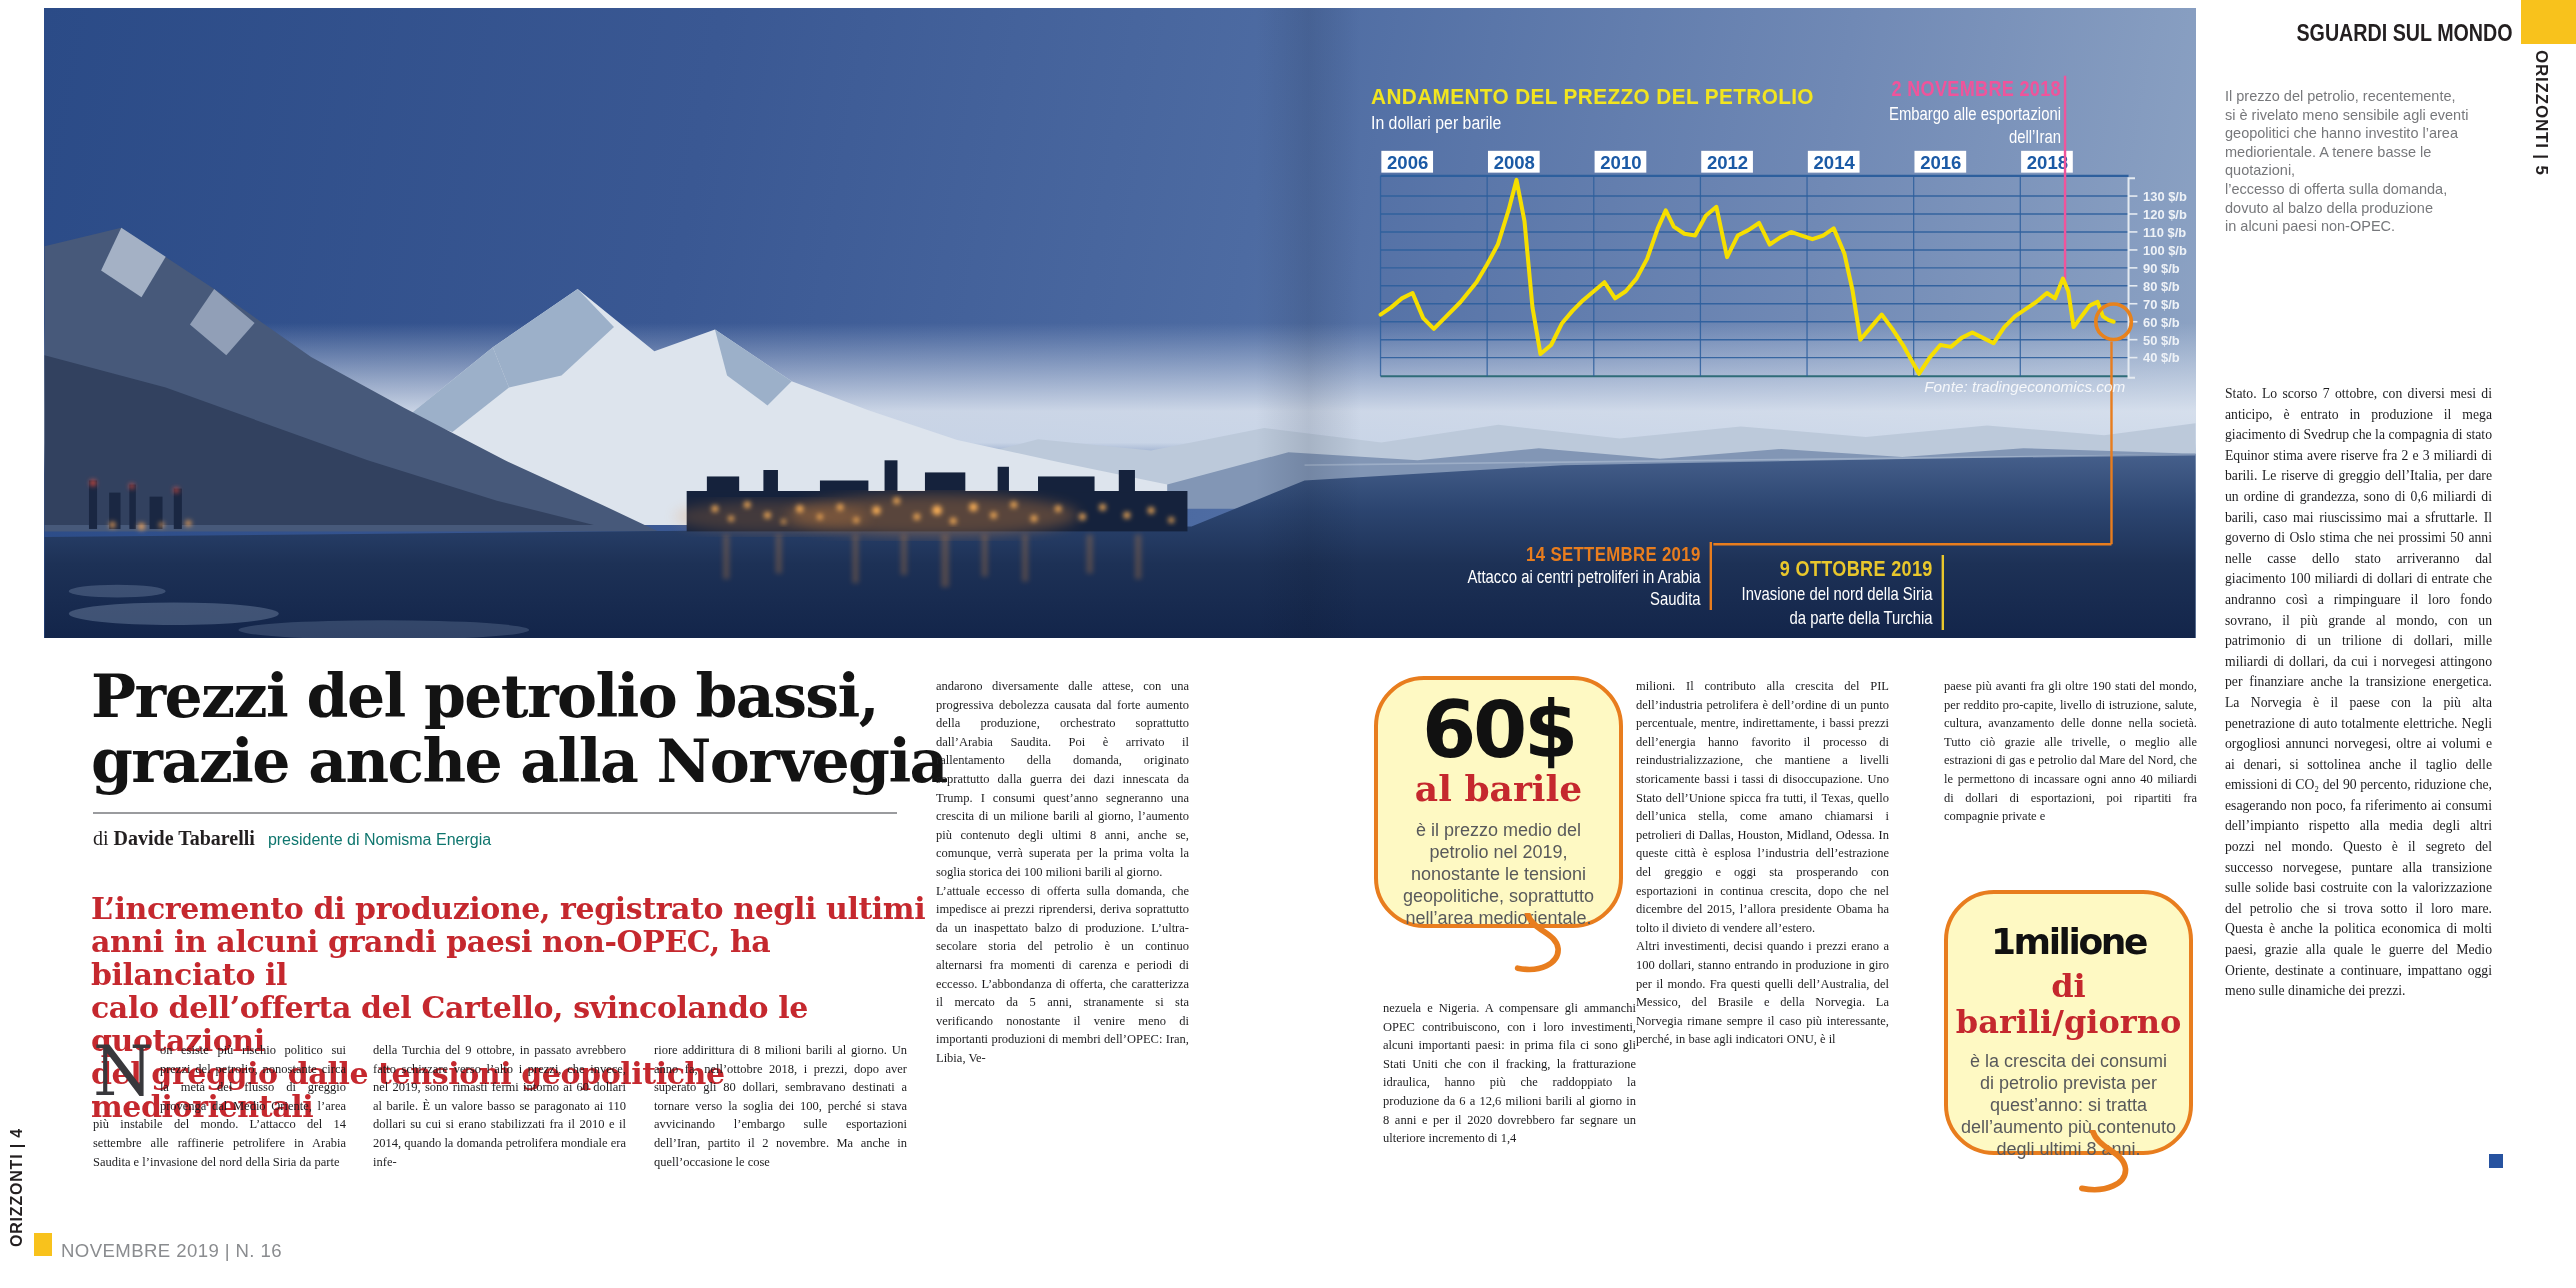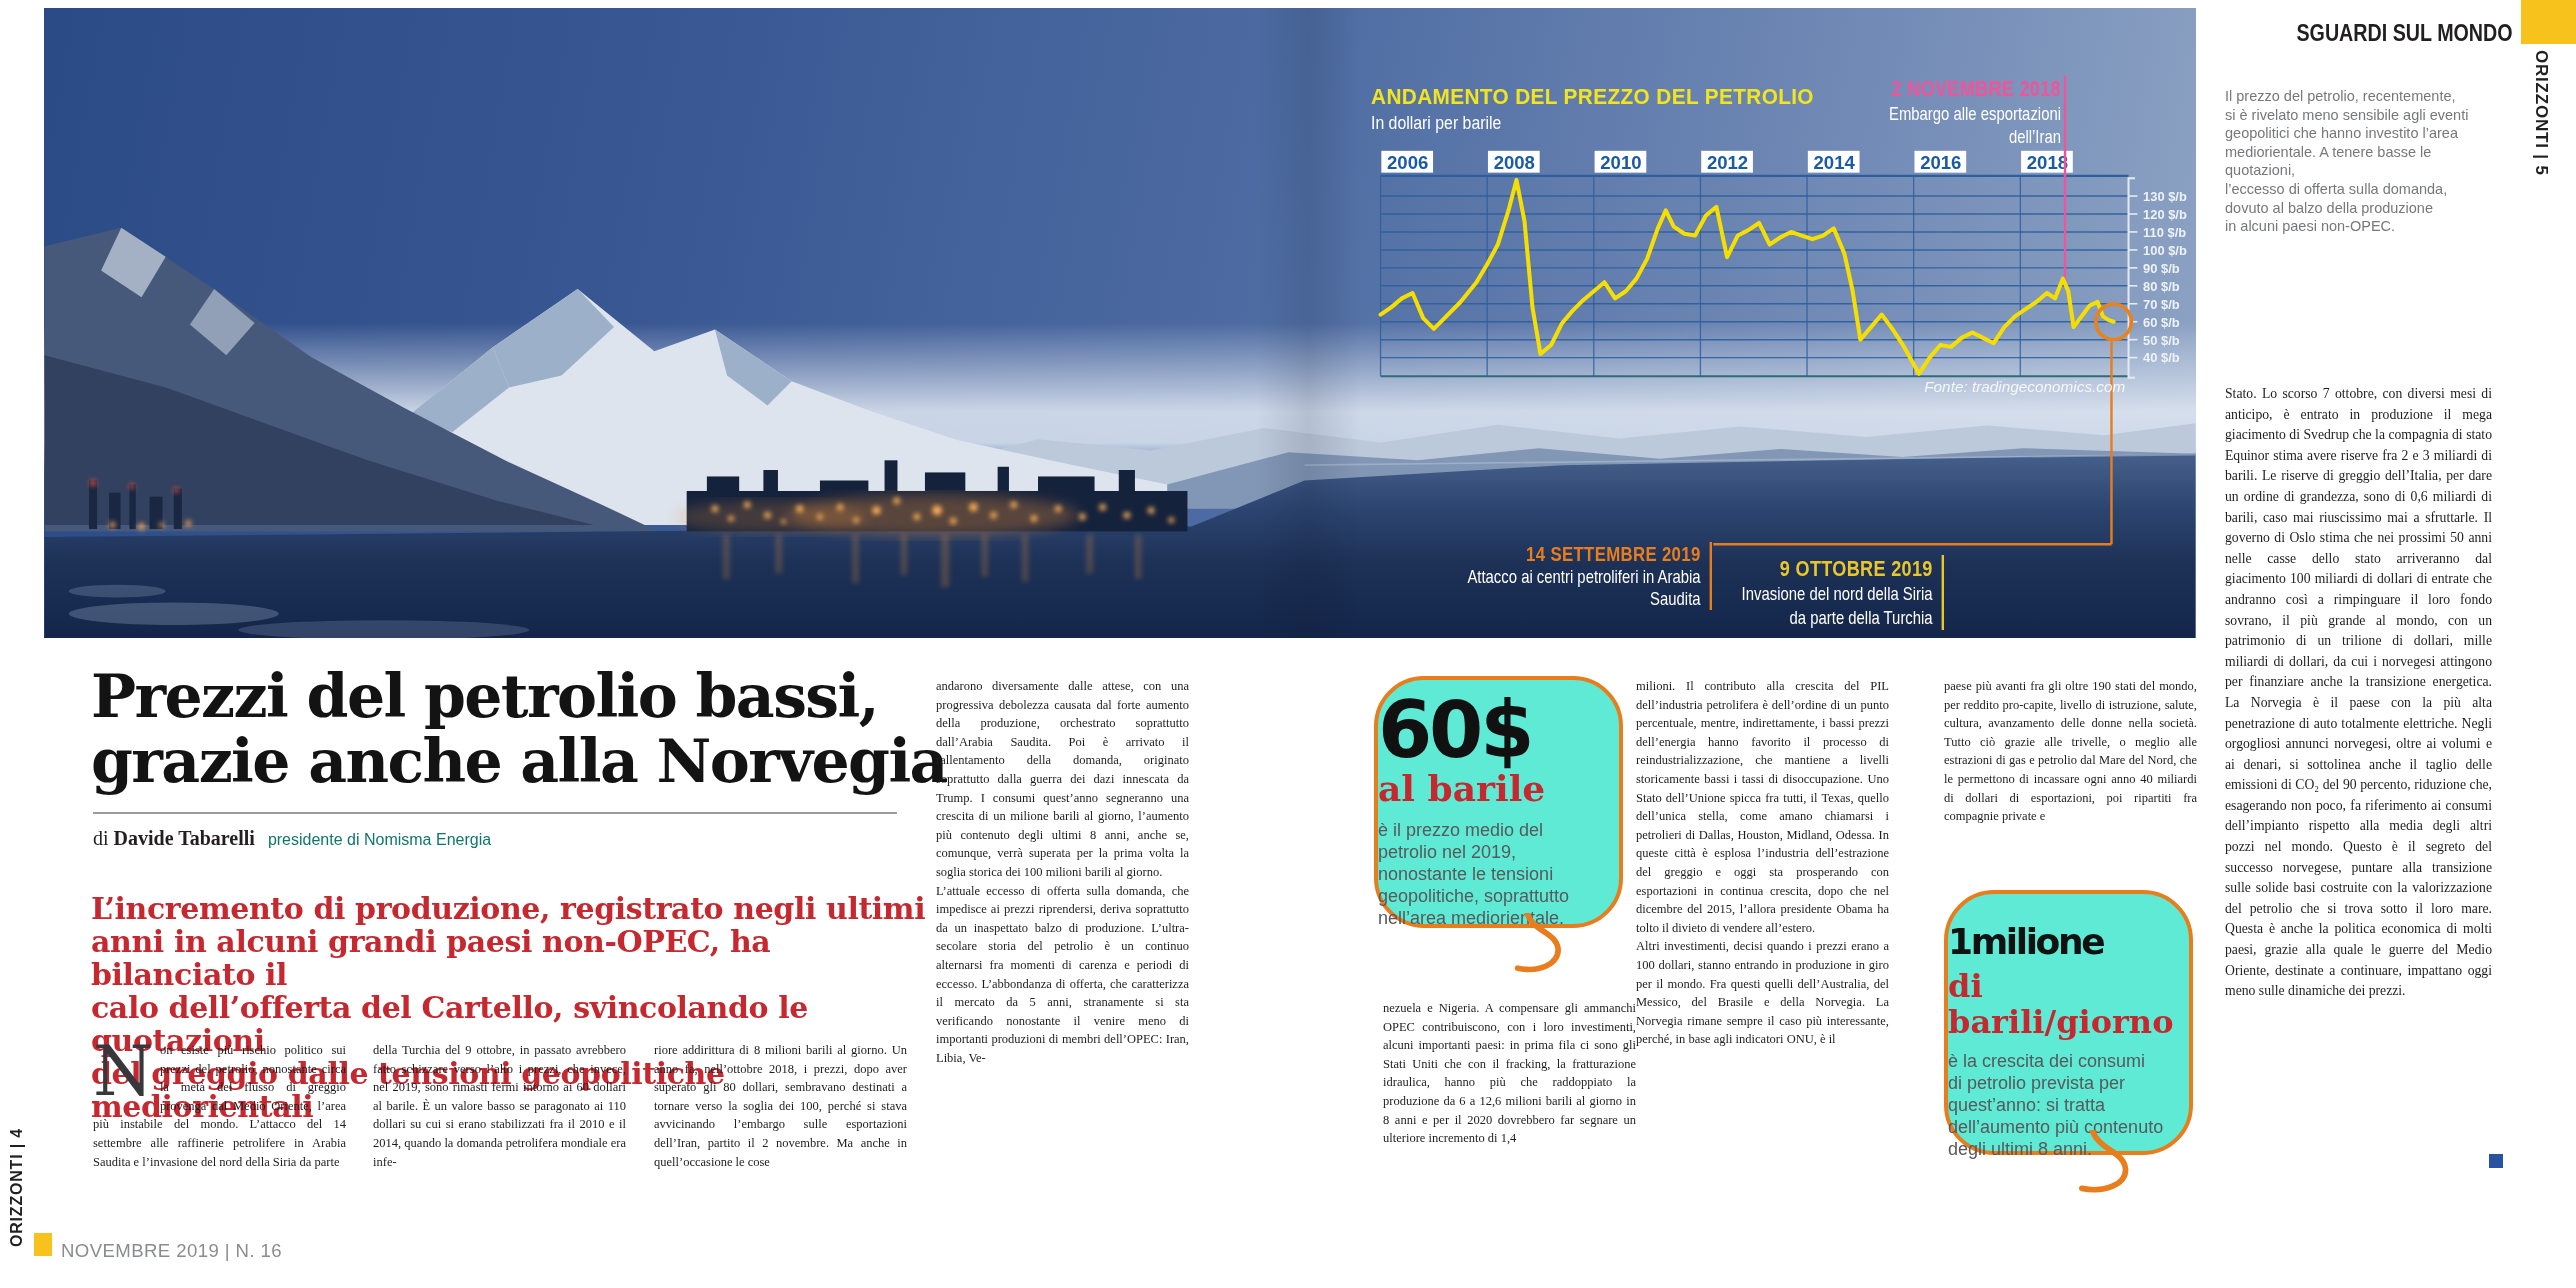--- a/index.html
+++ b/index.html
@@ -55,21 +55,21 @@
   .byline .role{font:16px/24px "Liberation Sans",sans-serif;color:#0f766e;margin-left:13px;}
   .standfirst{position:absolute;left:91px;top:892px;width:844px;
     font:bold 30px/33px "DejaVu Serif",serif;color:#c5282e;letter-spacing:-0.4px;white-space:pre-line;}
   .bodycol{position:absolute;width:253px;font:12.5px/18.6px "Liberation Serif",serif;
     color:#1d1d1f;text-align:justify;}
   .bodycol p{margin:0;}
   .dropcap{float:left;font:400 69px/57px "DejaVu Serif",serif;color:#38383c;padding:1.6px 6.5px 0 0;}
 
   
   .bubble{position:absolute;width:241px;border:4.8px solid #e87d1e;border-radius:50px;
-    background:#5eead4;}
+    background:#fef9c3;text-align:center;}
   .bubble .big{font-family:"DejaVu Sans",sans-serif;font-weight:bold;color:#111111;}
   .bubble .unit{font-family:"DejaVu Serif",serif;font-weight:bold;color:#c5282e;}
   .bubble .btext{font:18px/22px "Liberation Sans",sans-serif;color:#58595b;white-space:pre-line;margin-top:9.7px;}
   .tail{position:absolute;}
 </style>
 </head>
 <body>
 
 <div class="page">
 

